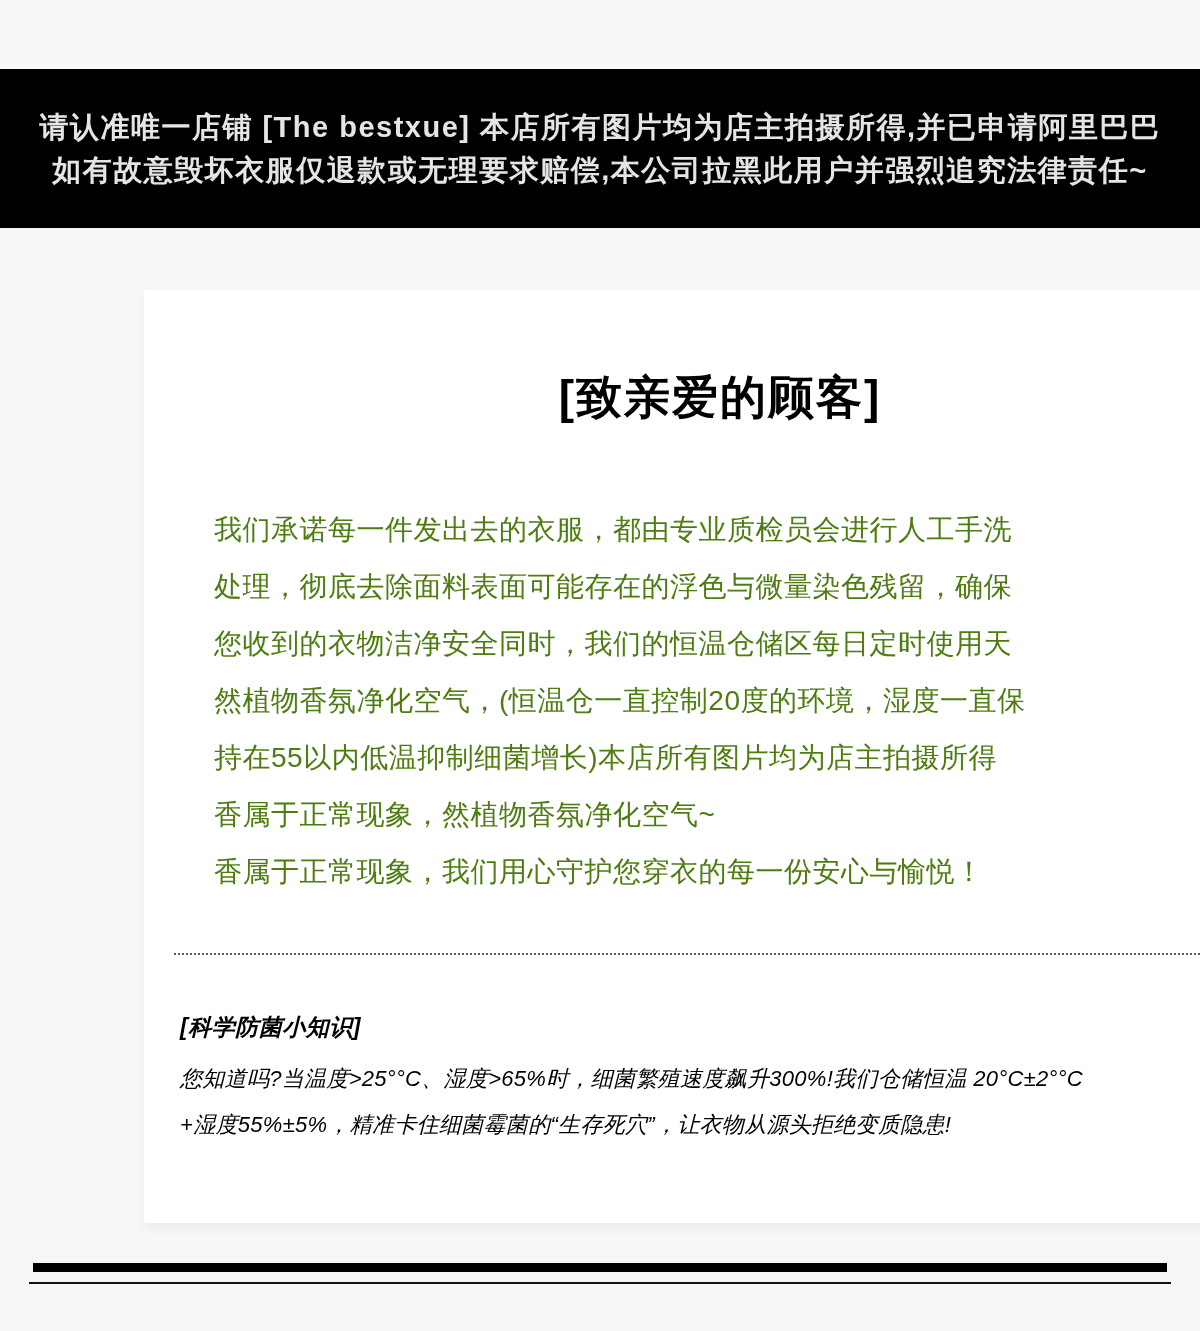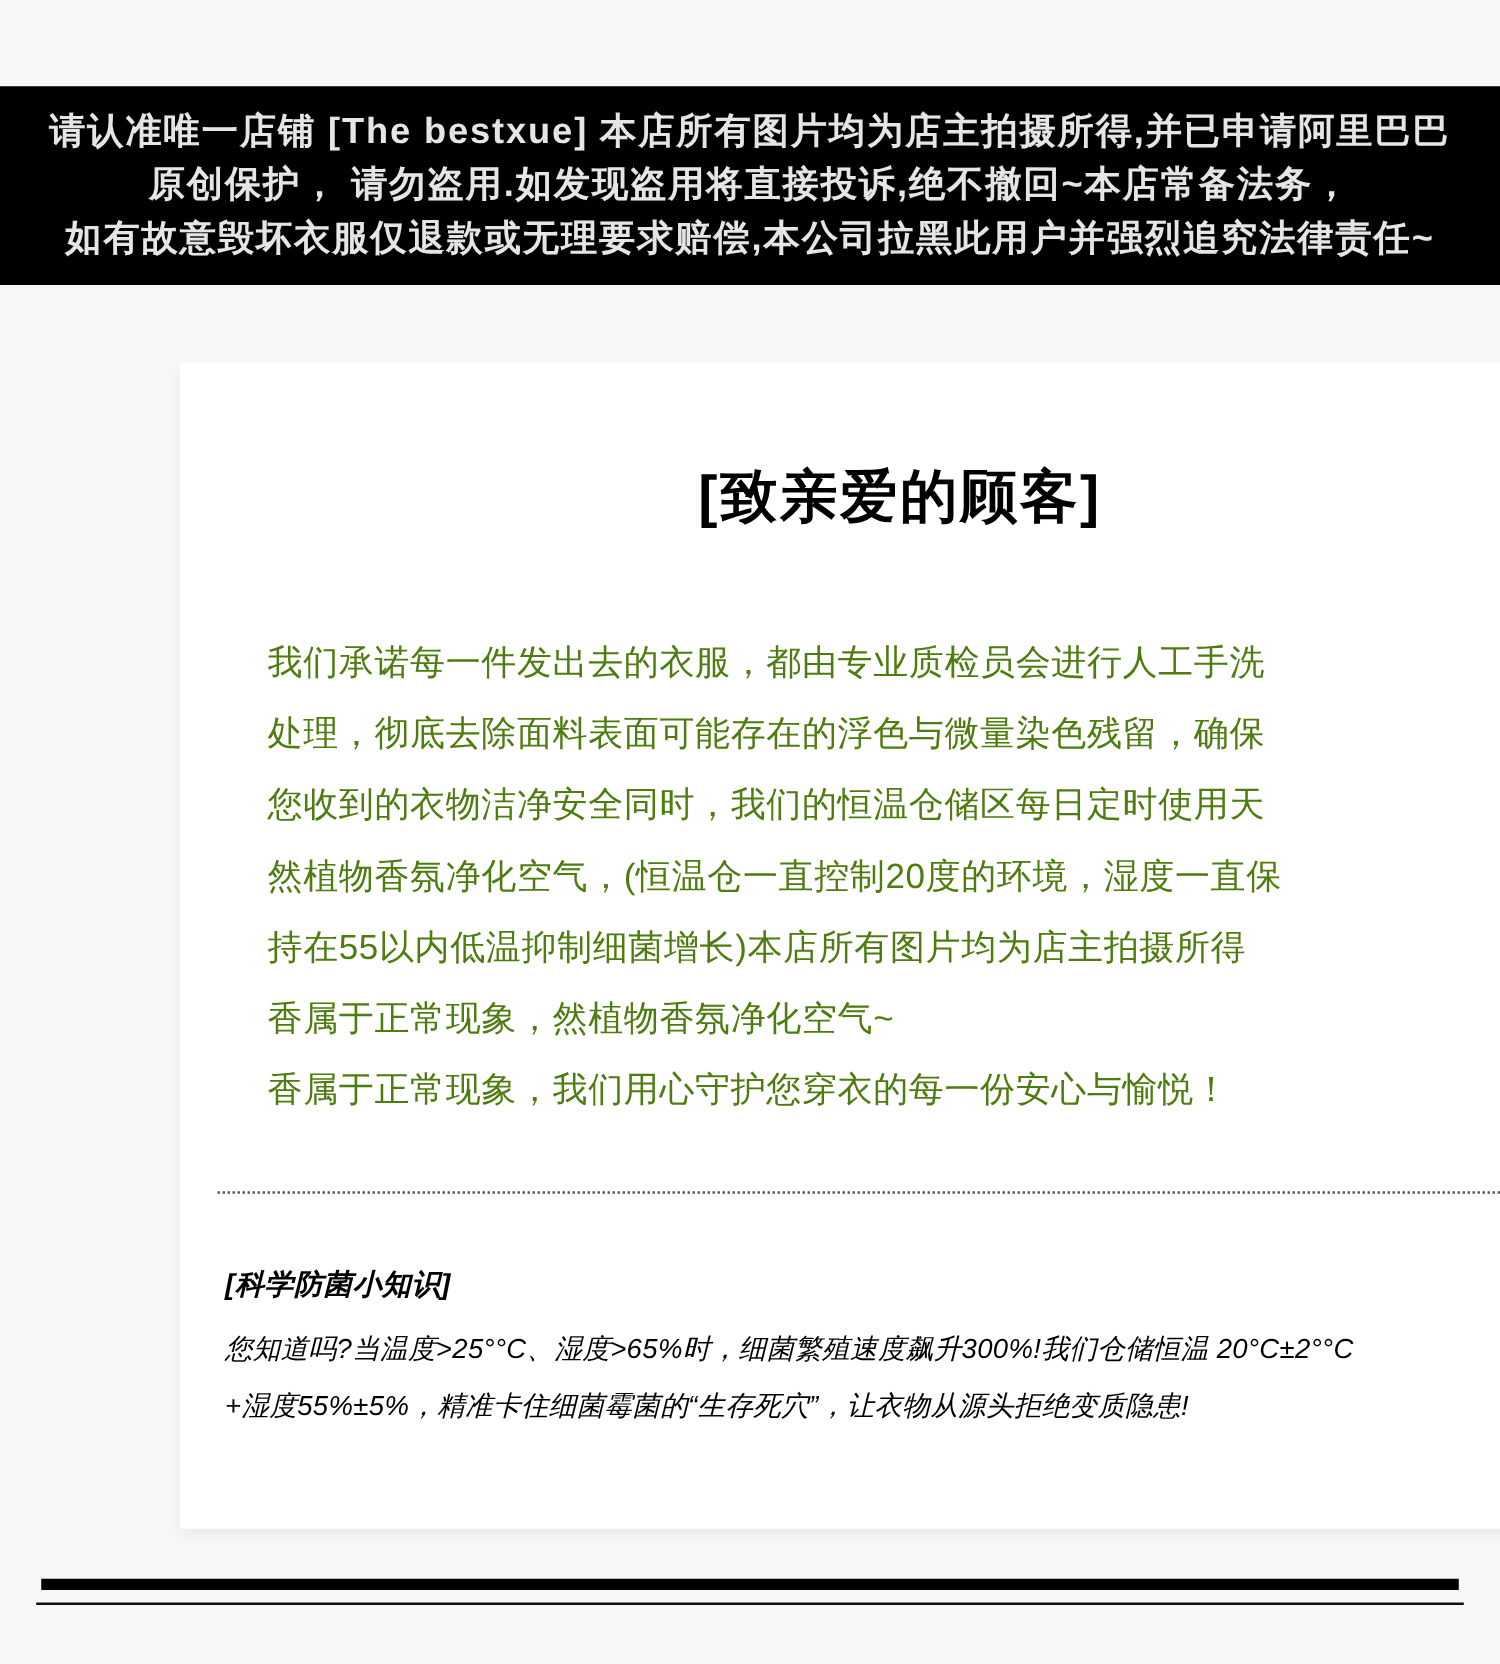--- a/index.html
+++ b/index.html
@@ -53,21 +53,20 @@
   .bar-thick { position:absolute; top:1263px; left:33px; width:1134px; height:9px; background:#000; }
   .bar-thin  { position:absolute; top:1282px; left:29px; width:1142px; height:2px; background:#101010; }
 </style>
 </head>
 <body>
 
 <div class="page">
 
   <header class="banner">
     <p>请认准唯一店铺 [The bestxue] 本店所有图片均为店主拍摄所得,并已申请阿里巴巴</p>
-    <p>原创保护， 请勿盗用.如发现盗用将直接投诉,绝不撤回~本店常备法务，</p>
     <p>如有故意毁坏衣服仅退款或无理要求赔偿,本公司拉黑此用户并强烈追究法律责任~</p>
   </header>
 
   <section class="card">
     <h1 class="card-title">[致亲爱的顾客]</h1>
 
     <div class="body-text">
       <p>我们承诺每一件发出去的衣服，都由专业质检员会进行人工手洗</p>
       <p>处理，彻底去除面料表面可能存在的浮色与微量染色残留，确保</p>
       <p>您收到的衣物洁净安全同时，我们的恒温仓储区每日定时使用天</p>

